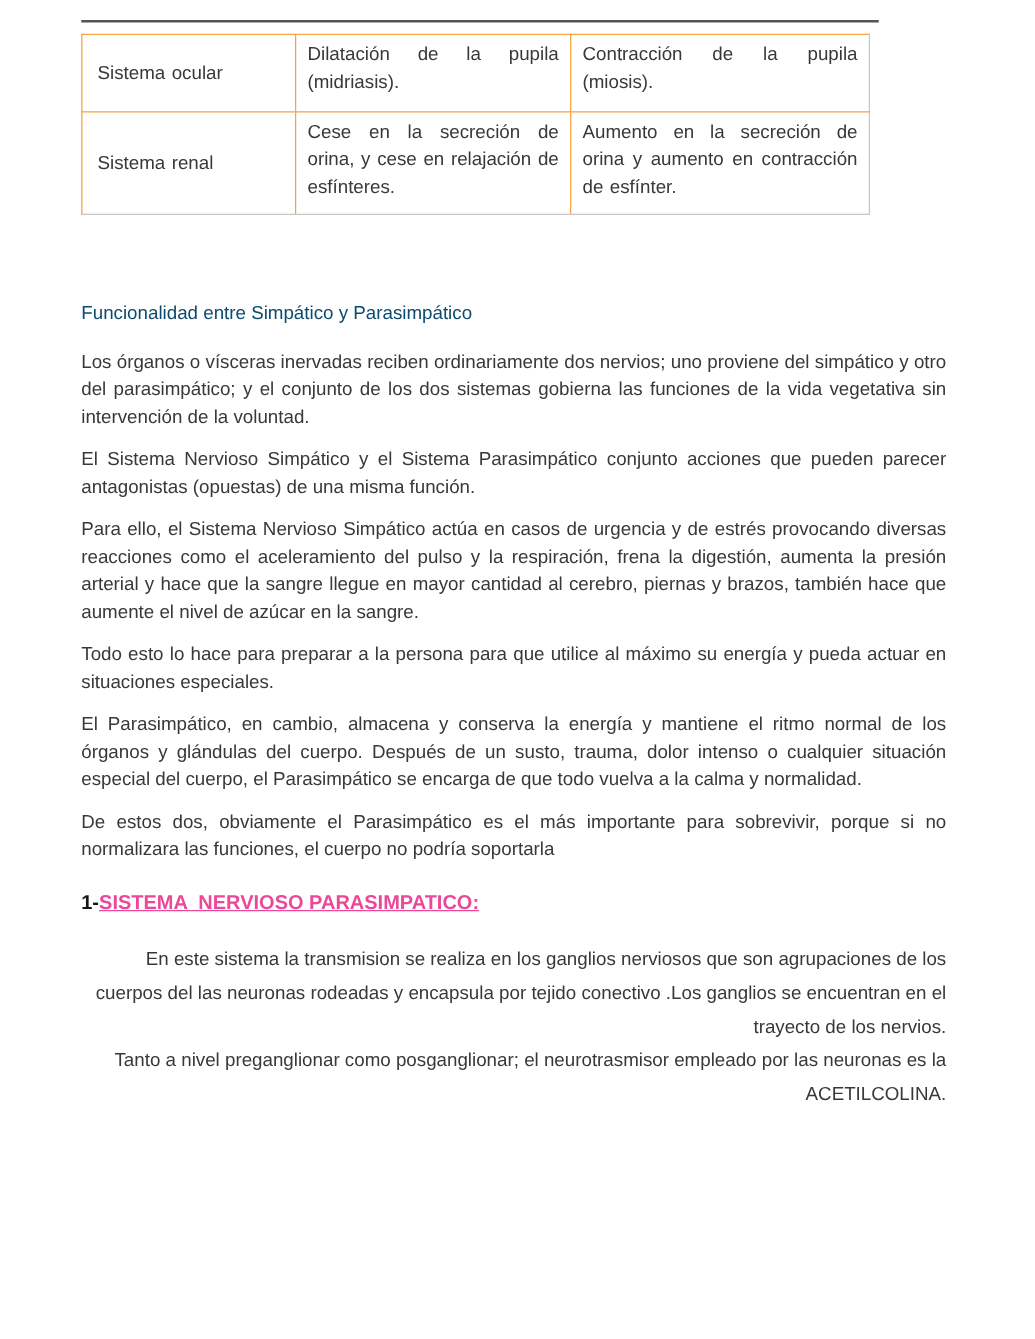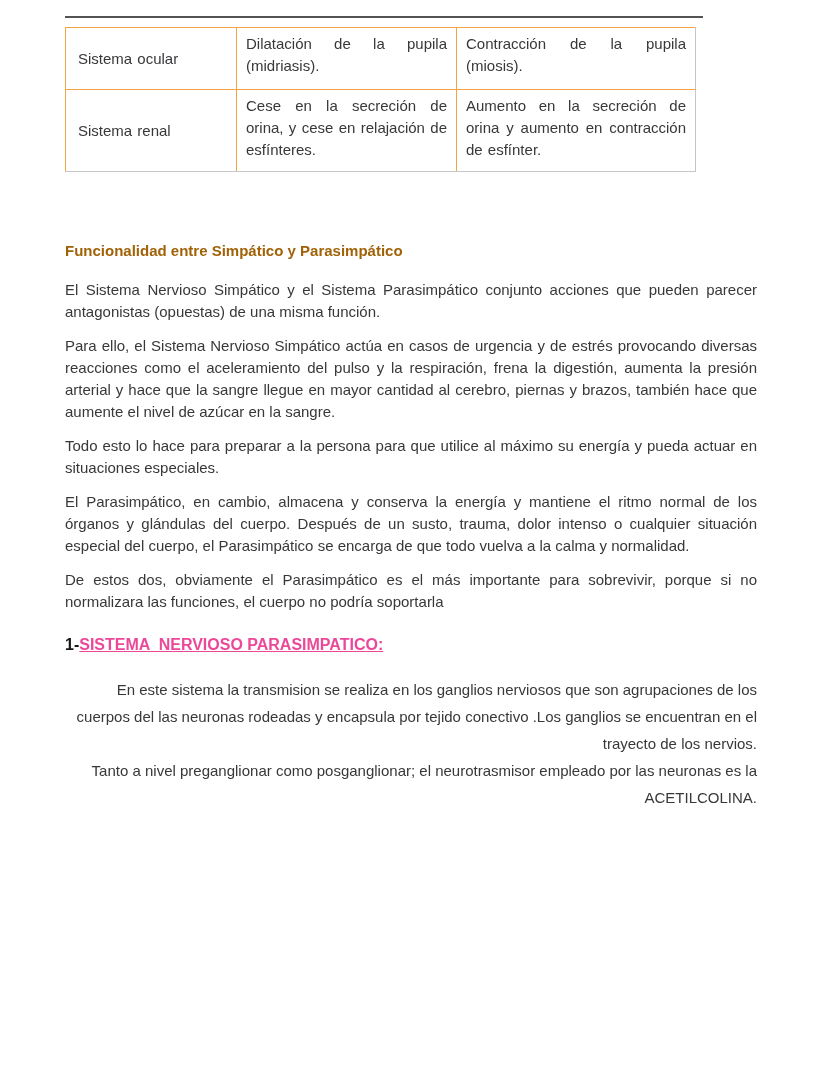--- a/index.html
+++ b/index.html
@@ -40,22 +40,22 @@
   table.effects td.effect-cell { text-align: justify; }
   table.effects td:last-child { border-right-color: #c6c6c6; }
   table.effects tr:last-child td { border-bottom-color: #c6c6c6; }
   table.effects tr.row-1 { height: 62px; }
   table.effects tr.row-2 { height: 82px; }
 
   .section-heading {
     margin: 70px 0 19px 0;
     font-size: 15px;
     line-height: 18px;
-    font-weight: 700;
-    color: #a16207;
+    font-weight: 400;
+    color: #0c4a6e;
   }
   .body-para {
     margin: 0 0 12px 0;
     font-size: 15px;
     line-height: 22px;
     text-align: justify;
   }
   .sub-heading {
     margin: 22px 0 21px 0;
     font-size: 16px;
@@ -98,20 +98,21 @@
       <tr class="row-2">
         <td class="system-cell">Sistema renal</td>
         <td class="effect-cell">Cese en la secreción de orina, y cese en relajación de esfínteres.</td>
         <td class="effect-cell">Aumento en la secreción de orina y aumento en contracción de esfínter.</td>
       </tr>
     </tbody>
   </table>
 
   <h2 class="section-heading">Funcionalidad entre Simpático y Parasimpático</h2>
 
+  <p class="body-para">Los órganos o vísceras inervadas reciben ordinariamente dos nervios; uno proviene del simpático y otro del parasimpático; y el conjunto de los dos sistemas gobierna las funciones de la vida vegetativa sin intervención de la voluntad.</p>
   <p class="body-para">El Sistema Nervioso Simpático y el Sistema Parasimpático conjunto acciones que pueden parecer antagonistas (opuestas) de una misma función.</p>
   <p class="body-para">Para ello, el Sistema Nervioso Simpático actúa en casos de urgencia y de estrés provocando diversas reacciones como el aceleramiento del pulso y la respiración, frena la digestión, aumenta la presión arterial y hace que la sangre llegue en mayor cantidad al cerebro, piernas y brazos, también hace que aumente el nivel de azúcar en la sangre.</p>
   <p class="body-para">Todo esto lo hace para preparar a la persona para que utilice al máximo su energía y pueda actuar en situaciones especiales.</p>
   <p class="body-para">El Parasimpático, en cambio, almacena y conserva la energía y mantiene el ritmo normal de los órganos y glándulas del cuerpo. Después de un susto, trauma, dolor intenso o cualquier situación especial del cuerpo, el Parasimpático se encarga de que todo vuelva a la calma y normalidad.</p>
   <p class="body-para">De estos dos, obviamente el Parasimpático es el más importante para sobrevivir, porque si no normalizara las funciones, el cuerpo no podría soportarla</p>
 
   <h3 class="sub-heading">
     <span class="heading-number">1-</span><span class="red-underlined">SISTEMA  NERVIOSO PARASIMPATICO:</span>
   </h3>
 

